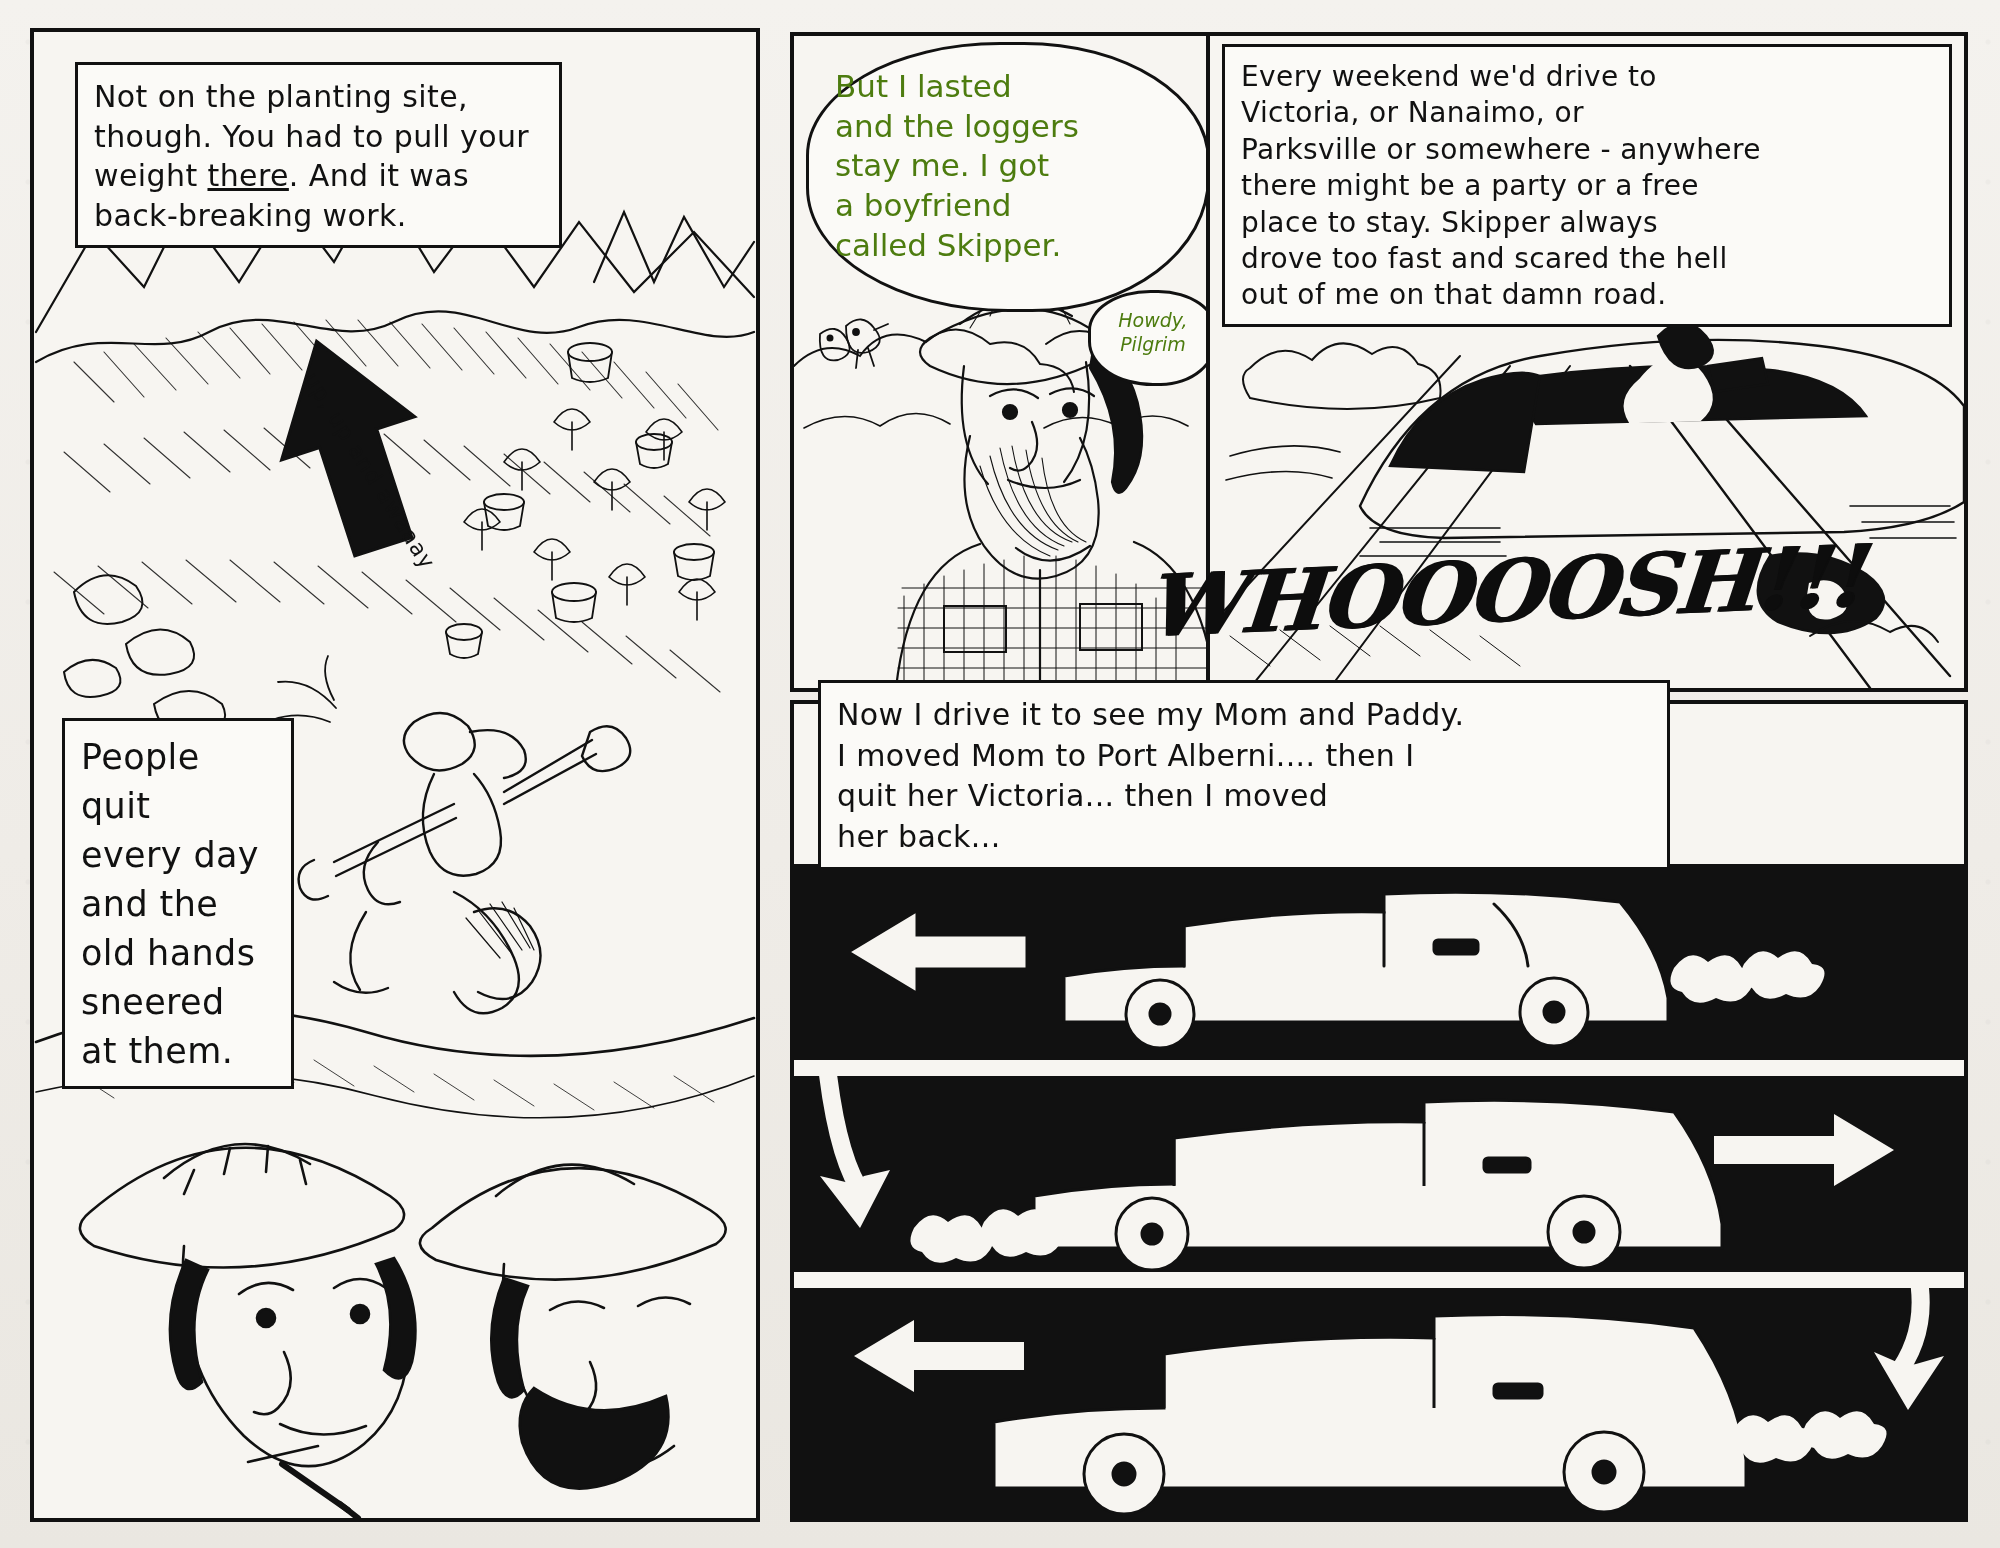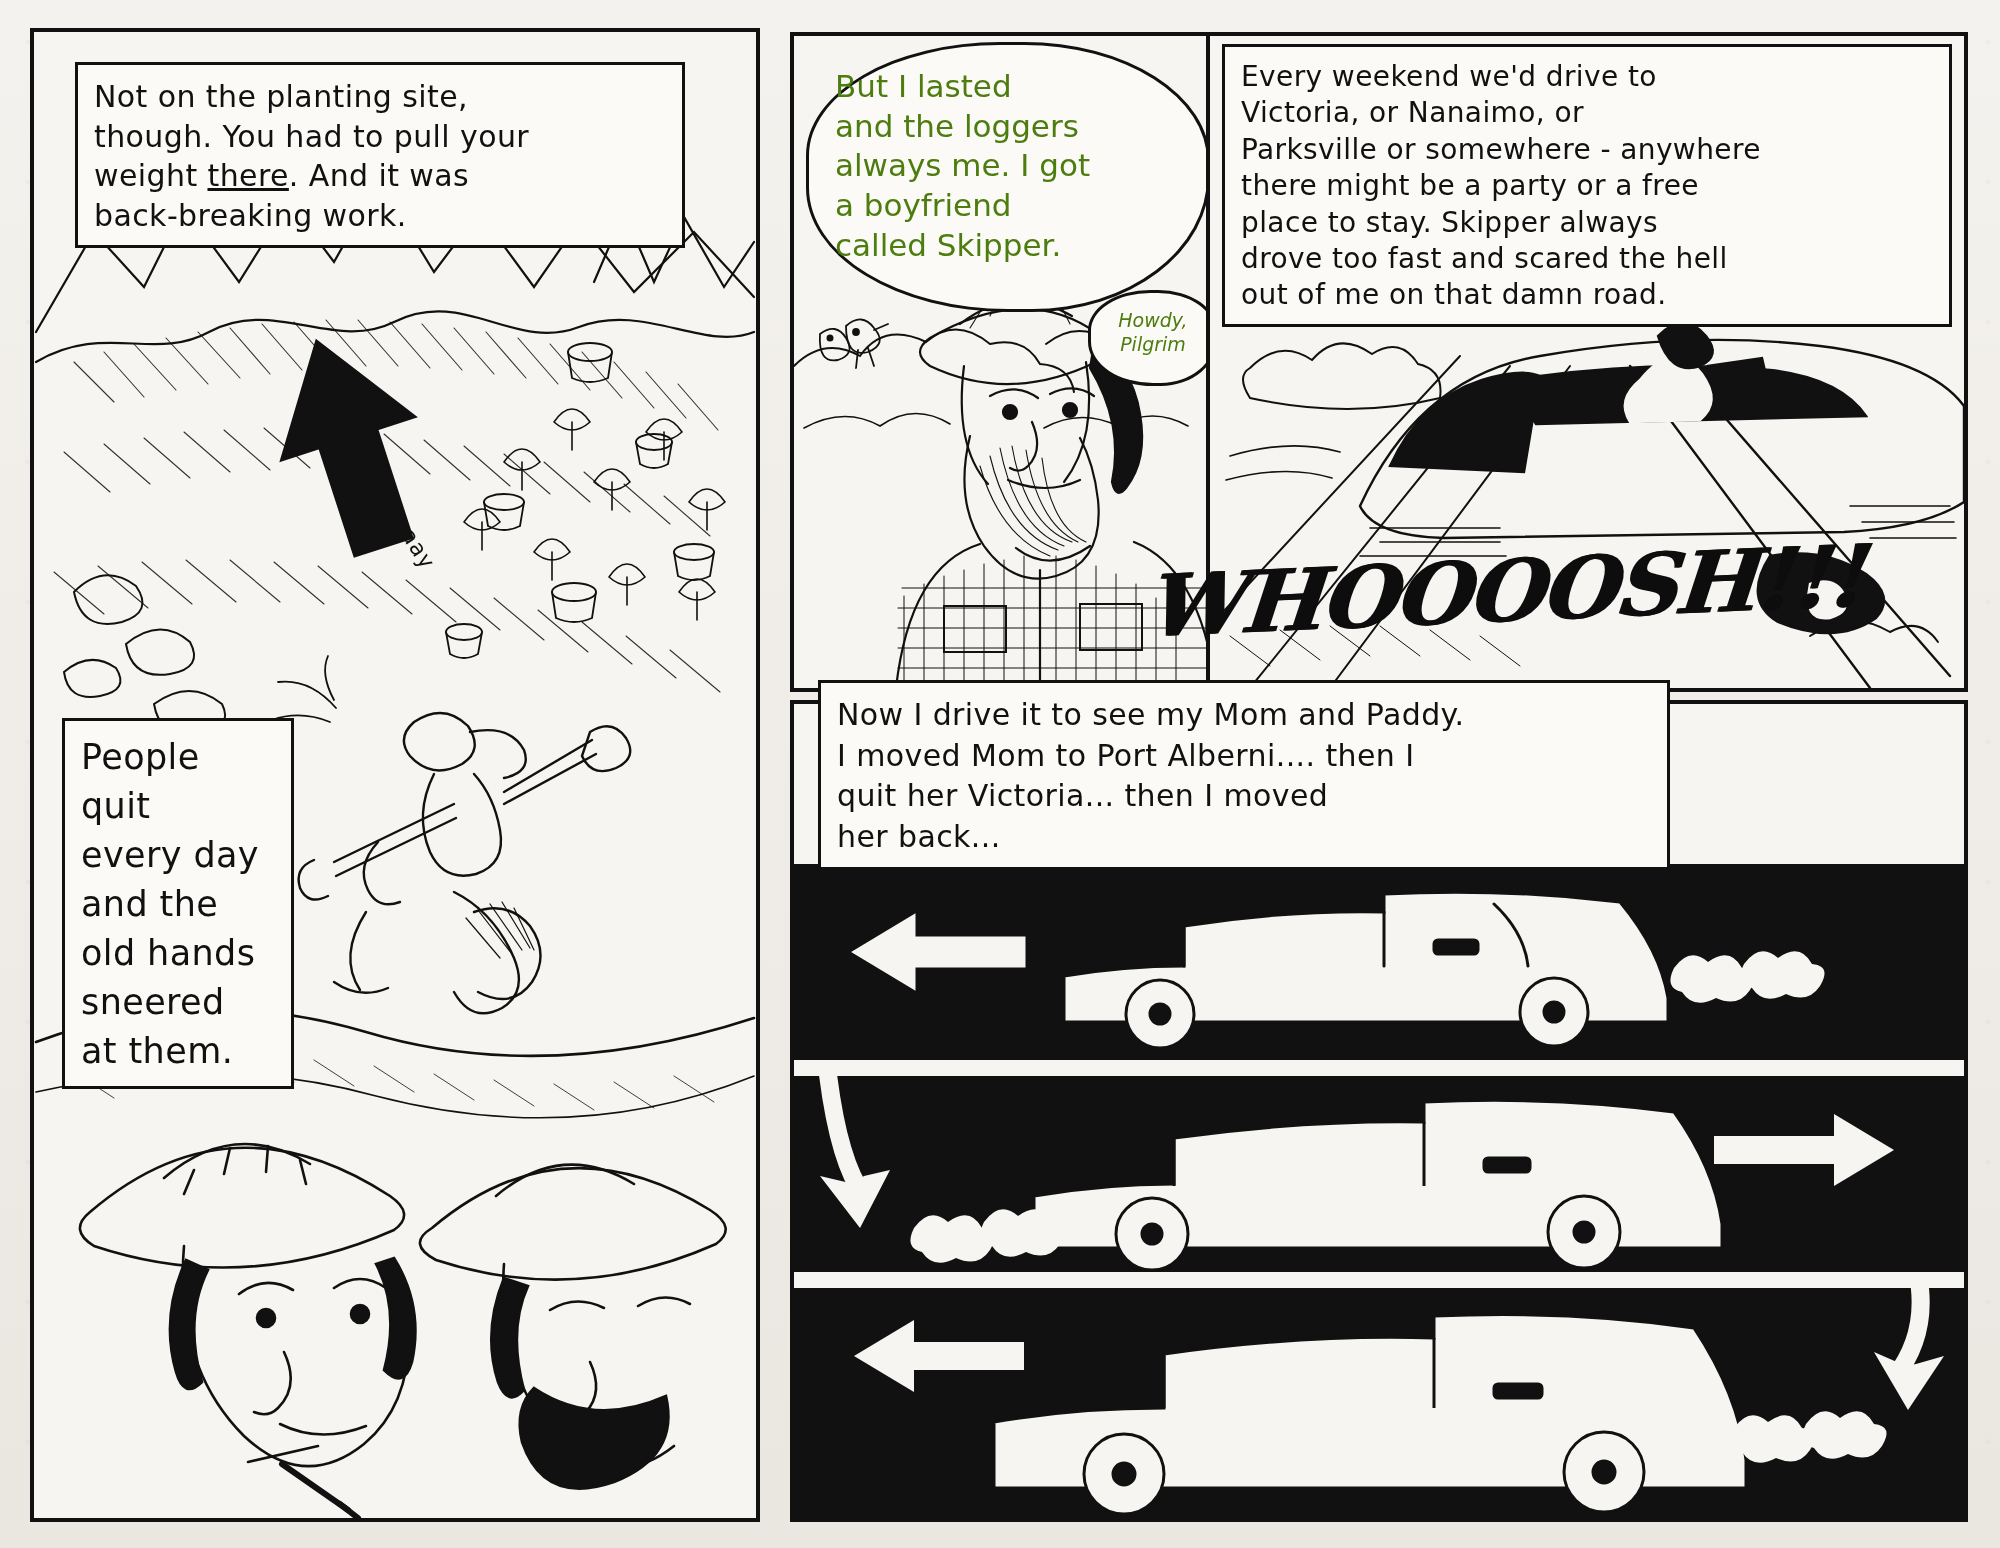--- a/index.html
+++ b/index.html
@@ -40,21 +40,21 @@
     border:3px solid #111;
     background:#fbfaf7;
     box-sizing:border-box;
     padding:12px 14px 10px 16px;
     font-family:"DejaVu Sans", sans-serif;
     color:#111;
     line-height:1.32;
     letter-spacing:0.4px;
   }
   .hand{font-family:"DejaVu Sans", sans-serif;}
-  #cap-left{left:75px;top:62px;width:610px;font-size:30px;}
+  #cap-left{left:75px;top:62px;width:487px;font-size:30px;}
   #cap-left .u{text-decoration:underline;}
   #cap-quit{left:62px;top:718px;width:232px;font-size:35px;line-height:1.4;}
   #cap-right{left:1222px;top:44px;width:730px;font-size:28px;line-height:1.3;}
   #cap-bottom{left:818px;top:680px;width:852px;font-size:30px;line-height:1.35;}
 
   
   .balloon{
     position:absolute;
     border:3px solid #111;
     background:#fbfaf7;
@@ -297,21 +297,21 @@
           <path d="M26 298 q16 -12 26 4 q10 16 -8 22 q-20 4 -18 -26z"></path>
           <circle cx="36" cy="302" r="2.6" fill="#111"></circle>
         </g>
       </g>
     </svg>
   </div>
 
   <div class="balloon hand" id="balloon-main">
     <div>But I lasted</div>
     <div>and the loggers</div>
-    <div>always me. I got</div>
+    <div>stay me. I got</div>
     <div>a boyfriend</div>
     <div>called  Skipper.</div>
   </div>
 
   <div class="balloon hand" id="balloon-howdy">
     <div>Howdy,</div>
     <div>Pilgrim</div>
   </div>
 
   <div class="panel" id="panel-right">

